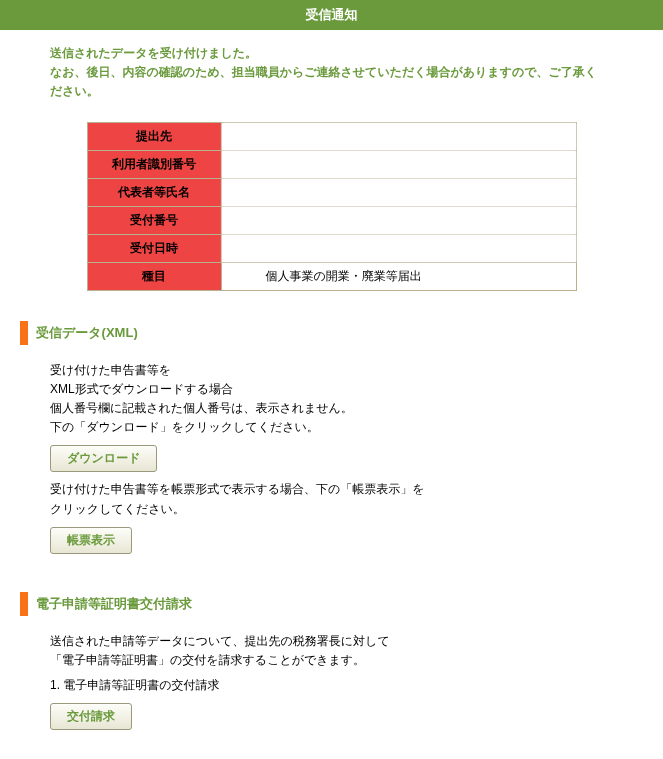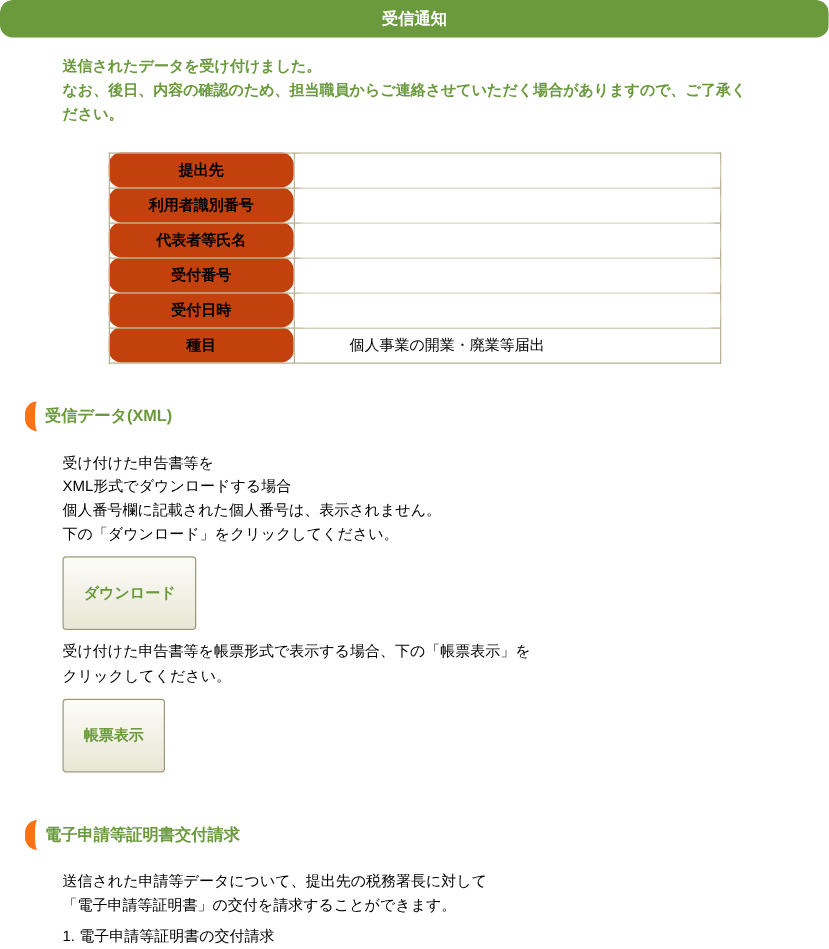--- a/index.html
+++ b/index.html
@@ -1,26 +1,26 @@
 <!DOCTYPE html>
 <html><head>
   <meta charset="utf-8">
   <style>
-    * { box-sizing: border-box; margin: 0; padding: 0; border-radius: 10px; }
+    * { box-sizing: border-box; margin: 0; padding: 0; }
     body { font-family: "MS PGothic", sans-serif; font-size: 12px; background: #fff; width: 663px; }
     .header-bar { background: #6a9a3c; color: #fff; text-align: center; padding: 6px 0; font-weight: bold; font-size: 13px; }
     .intro { padding: 14px 64px 20px 50px; color: #6a9a3c; font-size: 12px; line-height: 1.6; font-weight: bold; }
     .data-table { margin: 0 auto 30px auto; border-collapse: collapse; width: 490px; }
     .data-table th, .data-table td { border: 1px solid #b8b090; padding: 5px 8px; font-size: 12px; }
-    .data-table th { background: #c2410c; font-weight: bold; width: 148px; }
+    .data-table th { background: #ef4444; font-weight: bold; width: 134px; }
     .data-table td { background: #fff; padding-left: 44px; }
     .blurred { background: #f0f0ec; filter: blur(1px); }
     .section-title { border-left: 8px solid #f97316; color: #6a9a3c; font-weight: bold; font-size: 13px; padding: 3px 0 3px 8px; margin: 20px 0 16px 20px; }
     .section-body { padding: 0 0 10px 50px; font-size: 12px; line-height: 1.6; }
-    .btn { display: inline-block; background: linear-gradient(#fdfdf9, #e8e6d4); border: 1px solid #9a9a7a; border-radius: 3px; padding: 20px 16px; color: #6a9a3c; font-weight: bold; font-size: 12px; cursor: pointer; margin: 8px 0; font-family: Liberation Serif, serif; }
+    .btn { display: inline-block; background: linear-gradient(#fdfdf9, #e8e6d4); border: 1px solid #9a9a7a; border-radius: 3px; padding: 4px 16px; color: #6a9a3c; font-weight: bold; font-size: 12px; cursor: pointer; margin: 8px 0; font-family: Liberation Serif, serif; }
     .note-text { margin-top: 6px; }
   </style>
 </head>
 <body>
 
 <div class="header-bar">
   <span>受信通知</span>
 </div>
 
 <div class="intro">

